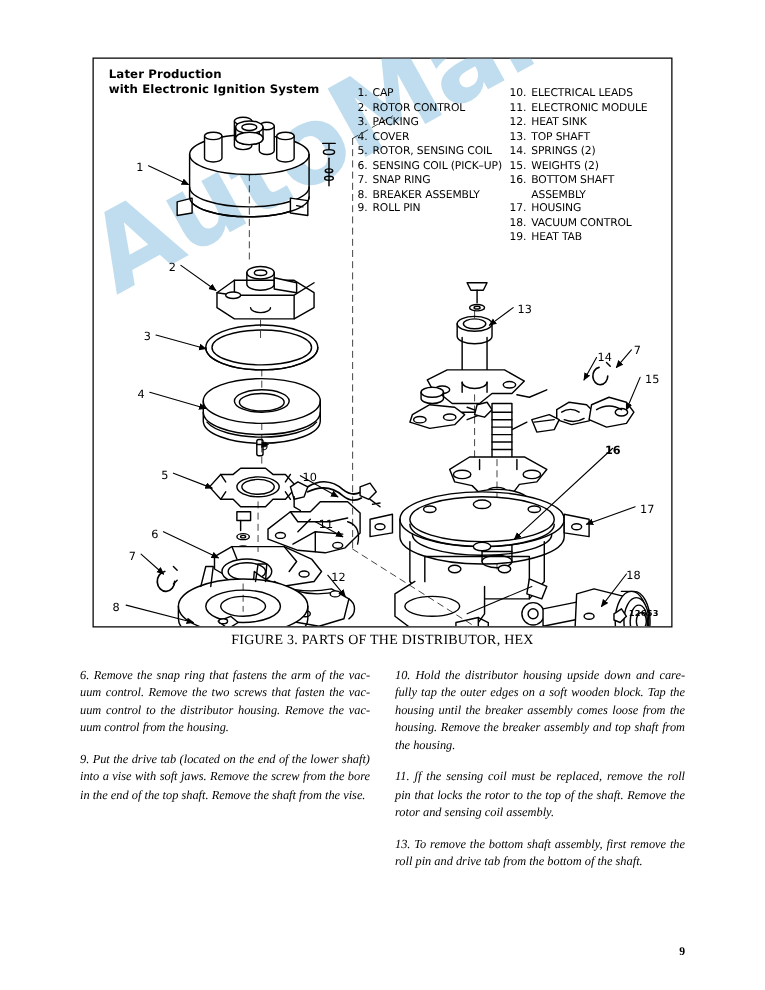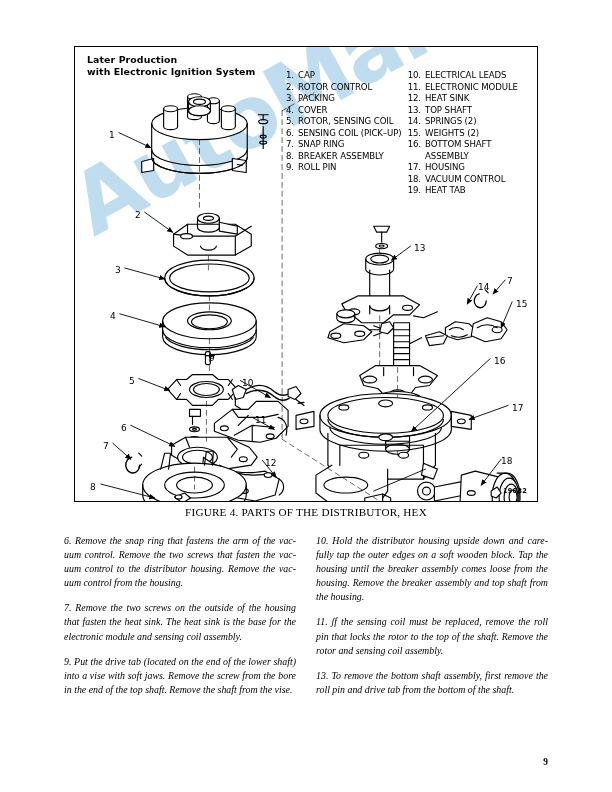--- a/index.html
+++ b/index.html
@@ -484,34 +484,33 @@
         <div class="callout" style="left: 28px; top: 394px;">7</div>
         <div class="callout" style="left: 15px; top: 435px;">8</div>
         <div class="callout" style="left: 134px; top: 306px;">9</div>
         <div class="callout" style="left: 167px; top: 331px;">10</div>
         <div class="callout" style="left: 180px; top: 368px;">11</div>
         <div class="callout" style="left: 190px; top: 411px;">12</div>
         <div class="callout" style="left: 339px; top: 196px;">13</div>
         <div class="callout" style="left: 403px; top: 235px;">14</div>
         <div class="callout" style="left: 432px; top: 229px;">7</div>
         <div class="callout" style="left: 441px; top: 252px;">15</div>
-        <div class="callout" style="left: 419px; top: 309px;">16</div>
+        <div class="callout" style="left: 409px; top: 309px; font-weight: bold;">16</div>
         <div class="callout" style="left: 437px; top: 356px; text-align: right;">17</div>
         <div class="callout" style="left: 426px; top: 409px;">18</div>
       </div>
 
-    <div class="fig-code">19032</div>
+    <div class="fig-code">12653</div>
   </div>
 </div>
 
-<div class="caption">FIGURE 4. PARTS OF THE DISTRIBUTOR, HEX</div>
+<div class="caption">FIGURE 3. PARTS OF THE DISTRIBUTOR, HEX</div>
 
 <div class="col left">
   <p>6. Remove the snap ring that fastens the arm of the vac­uum control. Remove the two screws that fasten the vac­uum control to the distributor housing. Remove the vac­uum control from the housing.</p>
-  <p>7. Remove the two screws on the outside of the housing that fasten the heat sink. The heat sink is the base for the electronic module and sensing coil assembly.</p>
   <p>9. Put the drive tab (located on the end of the lower shaft) into a vise with soft jaws. Remove the screw from the bore in the end of the top shaft. Remove the shaft from the vise.</p>
 </div>
 
 <div class="col right">
   <p>10. Hold the distributor housing upside down and care­fully tap the outer edges on a soft wooden block. Tap the housing until the breaker assembly comes loose from the housing. Remove the breaker assembly and top shaft from the housing.</p>
   <p>11. ʃf the sensing coil must be replaced, remove the roll pin that locks the rotor to the top of the shaft. Remove the rotor and sensing coil assembly.</p>
   <p>13. To remove the bottom shaft assembly, first remove the roll pin and drive tab from the bottom of the shaft.</p>
 </div>
 
 <div class="page-num">9</div>

